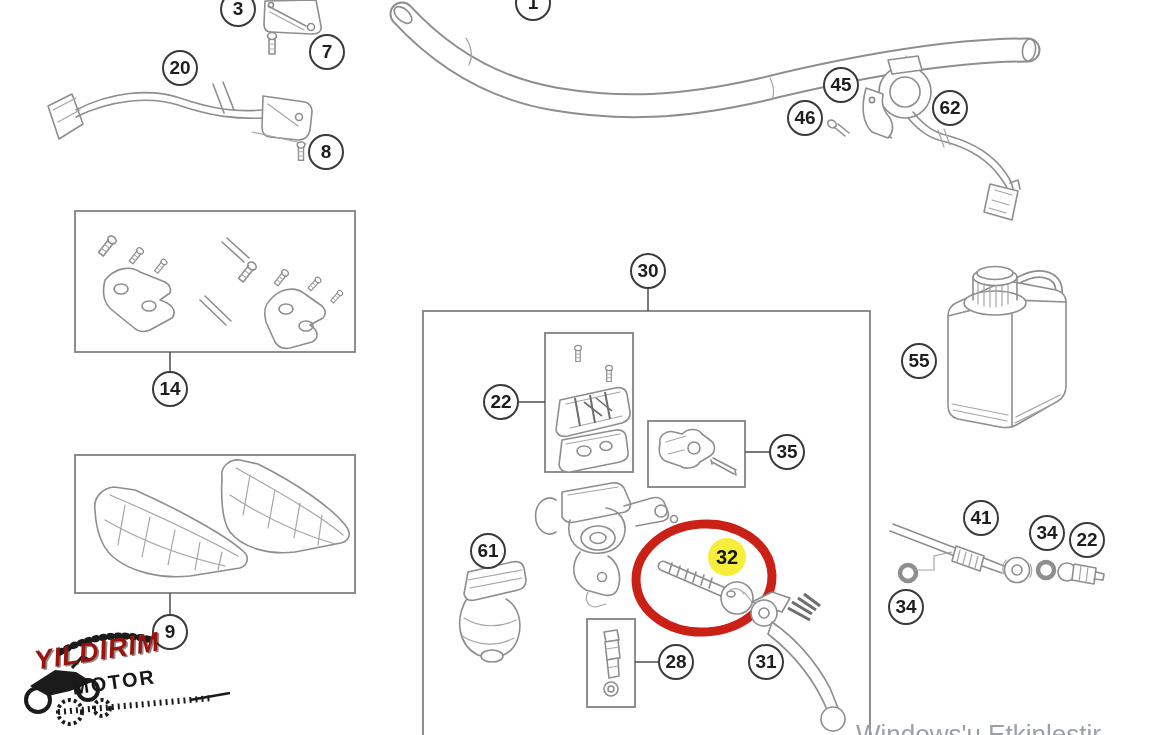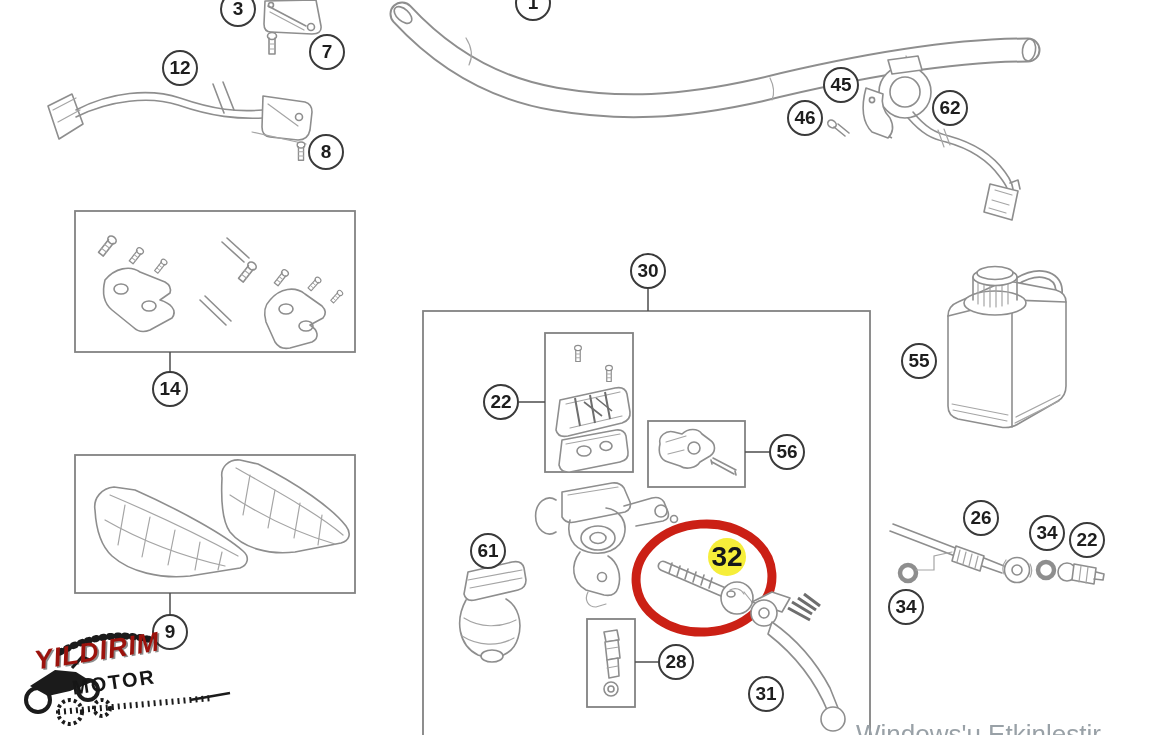--- a/index.html
+++ b/index.html
@@ -15,21 +15,21 @@
   .ring{stroke:#cb2015;stroke-width:9;fill:none}
   .blk{fill:#1b1b1b;stroke:none}
   .chain{stroke:#1b1b1b;fill:none}
   
   .callout{position:absolute;width:36px;height:36px;box-sizing:border-box;
            border:2.5px solid #3a3a3a;border-radius:50%;background:#fff;
            display:flex;align-items:center;justify-content:center;
            font-size:19px;font-weight:600;color:#1d1d1d;}
   .badge{position:absolute;width:38px;height:38px;box-sizing:border-box;border-radius:50%;
          background:#f6ee3a;display:flex;align-items:center;justify-content:center;
-         font-size:28px;font-weight:700;color:#14161c;}
+         font-size:20px;font-weight:700;color:#14161c;}
   
   .logo-y{position:absolute;left:34px;top:636px;transform:rotate(-9deg);
           font-size:27px;font-weight:800;font-style:italic;color:#9c120c;
           letter-spacing:1px;text-shadow:1.5px 1.5px 0 rgba(25,25,25,.5);}
   .logo-m{position:absolute;left:72px;top:671px;transform:rotate(-8deg);
           font-size:20px;font-weight:800;color:#161616;letter-spacing:2px;}
   
   .watermark{position:absolute;left:856px;top:719px;font-size:26px;color:#99a1a7;}
 </style>
 </head>
@@ -279,21 +279,21 @@
   <div class="callout" style="left:515px;top:-15px">
       <span>1</span>
     </div>
   <div class="callout" style="left:220px;top:-9px">
       <span>3</span>
     </div>
   <div class="callout" style="left:309px;top:34px">
       <span>7</span>
     </div>
   <div class="callout" style="left:162px;top:50px">
-      <span>12</span>
+      <span>20</span>
     </div>
   <div class="callout" style="left:308px;top:134px">
       <span>8</span>
     </div>
   <div class="callout" style="left:823px;top:67px">
       <span>45</span>
     </div>
   <div class="callout" style="left:787px;top:100px">
       <span>46</span>
     </div>
@@ -303,47 +303,47 @@
   <div class="callout" style="left:630px;top:253px">
       <span>30</span>
     </div>
   <div class="callout" style="left:152px;top:371px">
       <span>14</span>
     </div>
   <div class="callout" style="left:483px;top:384px">
       <span>22</span>
     </div>
   <div class="callout" style="left:769px;top:434px">
-      <span>56</span>
+      <span>35</span>
     </div>
   <div class="callout" style="left:901px;top:343px">
       <span>55</span>
     </div>
   <div class="callout" style="left:470px;top:533px">
       <span>61</span>
     </div>
   <div class="callout" style="left:963px;top:500px">
-      <span>26</span>
+      <span>41</span>
     </div>
   <div class="callout" style="left:1029px;top:515px">
       <span>34</span>
     </div>
   <div class="callout" style="left:1069px;top:522px">
       <span>22</span>
     </div>
   <div class="callout" style="left:888px;top:589px">
       <span>34</span>
     </div>
   <div class="callout" style="left:152px;top:614px">
       <span>9</span>
     </div>
   <div class="callout" style="left:658px;top:644px">
       <span>28</span>
     </div>
-  <div class="callout" style="left:748px;top:676px">
+  <div class="callout" style="left:748px;top:644px">
       <span>31</span>
     </div>
 
   <div class="badge" style="left:708px;top:538px">
       <span>32</span>
     </div>
 
   <div class="logo-y">YILDIRIM</div>
   <div class="logo-m">MOTOR</div>
 

